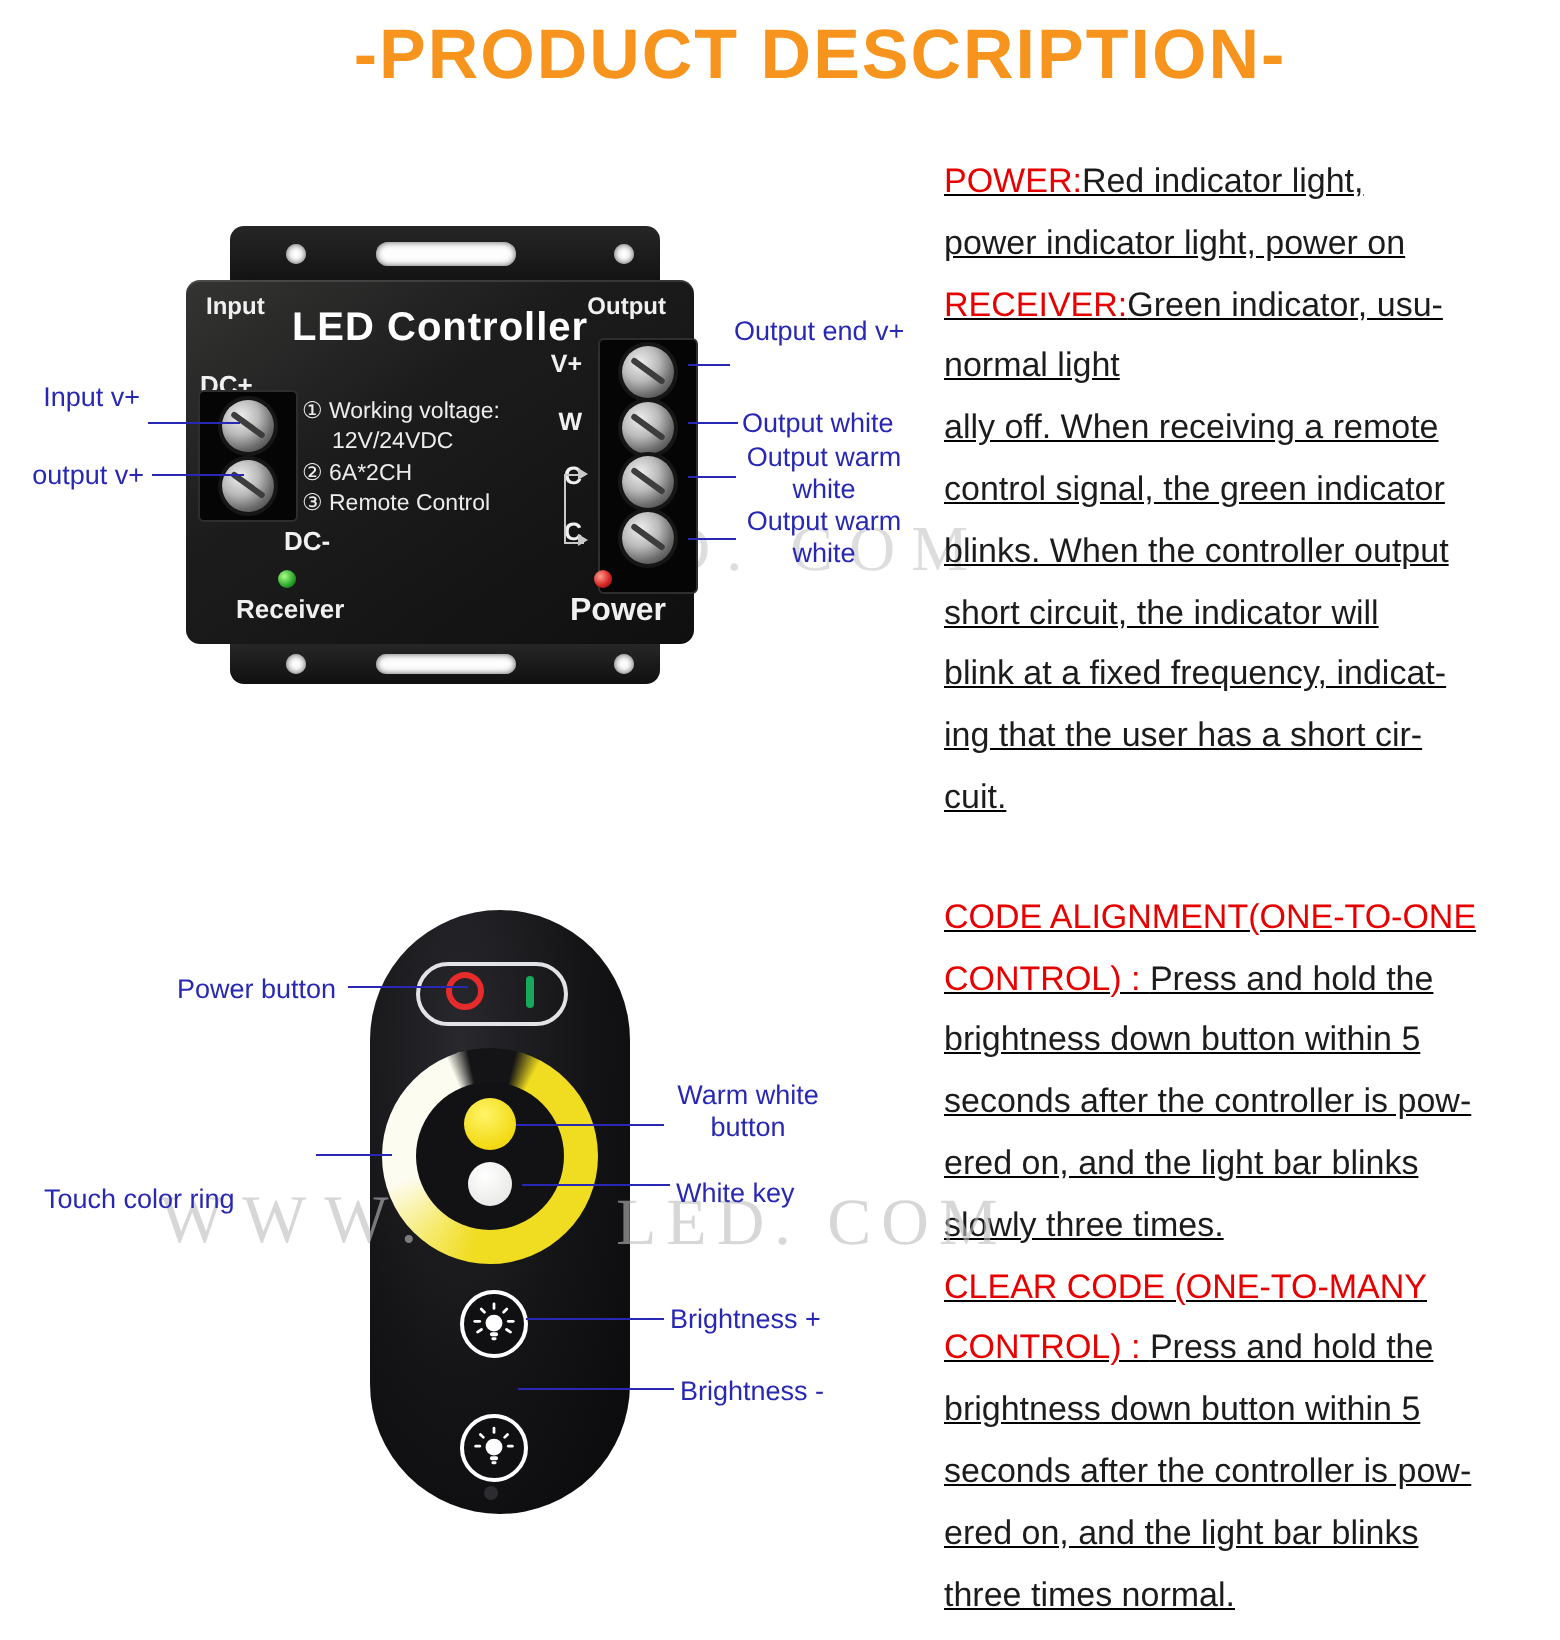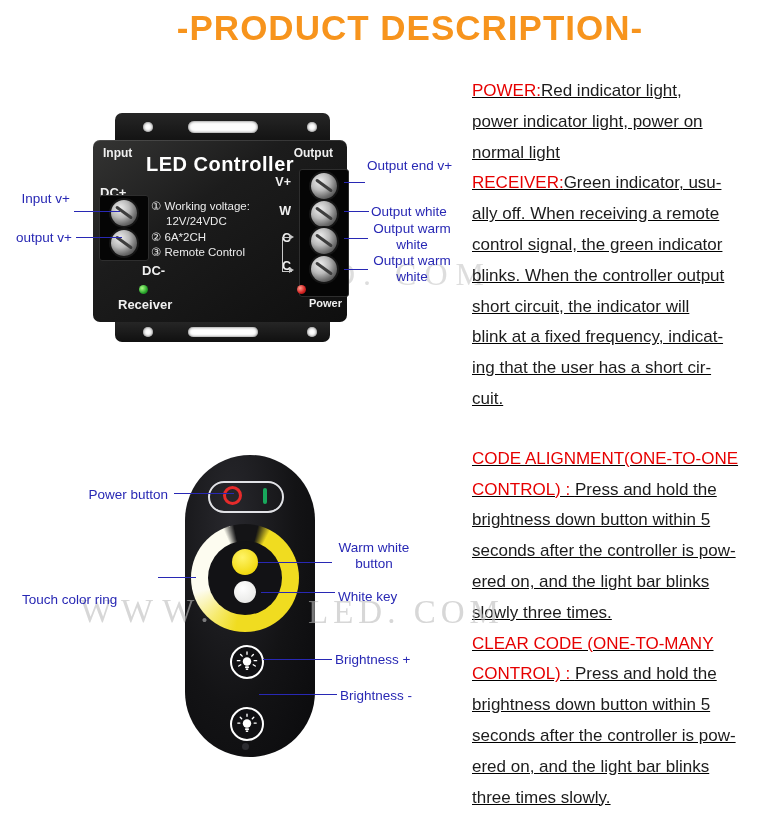--- a/index.html
+++ b/index.html
@@ -133,21 +133,21 @@
     <div class="tblock" style="left:214px;top:56px;width:48px;height:126px;">
       <div class="screw" style="left:11px;top:3px;"></div>
       <div class="screw" style="left:11px;top:31px;"></div>
       <div class="screw" style="left:11px;top:58px;"></div>
       <div class="screw" style="left:11px;top:86px;"></div>
     </div>
 
     <div class="led green" style="left:54px;top:172px;"></div>
     <div class="wlabel" style="left:33px;top:184px;font-size:13px;">Receiver</div>
     <div class="led red" style="left:212px;top:172px;"></div>
-    <div class="wlabel" style="left:200px;top:184px;font-size:11px;margin-left:24px;">Power</div>
+    <div class="wlabel" style="left:200px;top:184px;font-size:16px;">Power</div>
   </div>
 
   <div class="co right-align" style="left:4px;top:191px;width:66px;">Input v+</div>
   <div class="co-line" style="left:74px;top:211px;width:46px;"></div>
   <div class="co right-align" style="left:2px;top:230px;width:70px;">output v+</div>
   <div class="co-line" style="left:76px;top:237px;width:46px;"></div>
 
   <div class="co" style="left:367px;top:158px;">Output end v+</div>
   <div class="co-line" style="left:344px;top:182px;width:21px;"></div>
   <div class="co" style="left:371px;top:204px;">Output white</div>
@@ -214,36 +214,36 @@
   <div class="co" style="left:340px;top:688px;">Brightness -</div>
   <div class="co-line" style="left:259px;top:694px;width:78px;"></div>
 
   <div class="wm upper">D. COM</div>
   <div class="wm left">WWW.</div>
   <div class="wm right">LED. COM</div>
 
   <div class="rc">
       <div class="rc-line"><span class="rc-red">POWER:</span><span>Red indicator light,</span></div>
       <div class="rc-line"><span>power indicator light, power on</span></div>
+      <div class="rc-line"><span class="rc-red">RECEIVER:</span><span>Green indicator, usu-</span></div>
       <div class="rc-line"><span>normal light</span></div>
-      <div class="rc-line"><span class="rc-red">RECEIVER:</span><span>Green indicator, usu-</span></div>
       <div class="rc-line"><span>ally off. When receiving a remote</span></div>
       <div class="rc-line"><span>control signal, the green indicator</span></div>
       <div class="rc-line"><span>blinks. When the controller output</span></div>
       <div class="rc-line"><span>short circuit, the indicator will</span></div>
       <div class="rc-line"><span>blink at a fixed frequency, indicat-</span></div>
       <div class="rc-line"><span>ing that the user has a short cir-</span></div>
       <div class="rc-line"><span>cuit.</span></div>
       <div class="rc-line rc-gap"><span class="rc-red">CODE ALIGNMENT(ONE-TO-ONE</span></div>
       <div class="rc-line"><span class="rc-red">CONTROL) : </span><span>Press and hold the</span></div>
       <div class="rc-line"><span>brightness down button within 5</span></div>
       <div class="rc-line"><span>seconds after the controller is pow-</span></div>
       <div class="rc-line"><span>ered on, and the light bar blinks</span></div>
       <div class="rc-line"><span>slowly three times.</span></div>
       <div class="rc-line"><span class="rc-red">CLEAR CODE (ONE-TO-MANY</span></div>
       <div class="rc-line"><span class="rc-red">CONTROL) : </span><span>Press and hold the</span></div>
       <div class="rc-line"><span>brightness down button within 5</span></div>
       <div class="rc-line"><span>seconds after the controller is pow-</span></div>
       <div class="rc-line"><span>ered on, and the light bar blinks</span></div>
-      <div class="rc-line"><span>three times slowly.</span></div>
+      <div class="rc-line"><span>three times normal.</span></div>
     </div>
 
 </div>
 
 </body></html>

